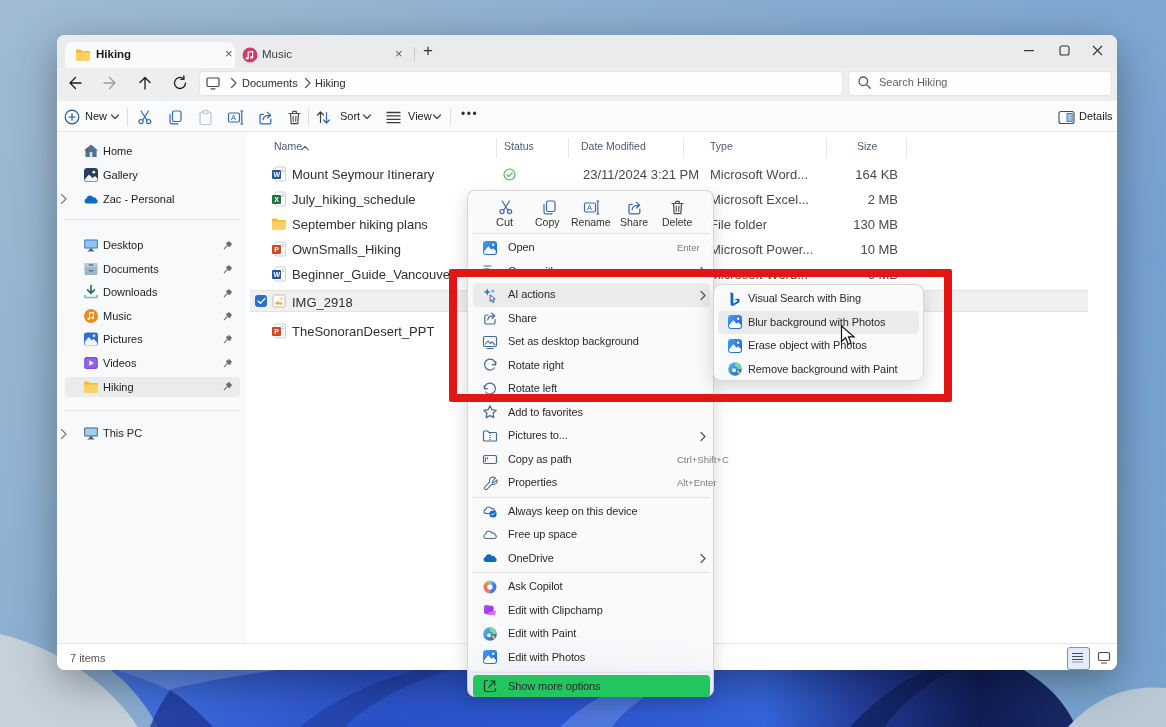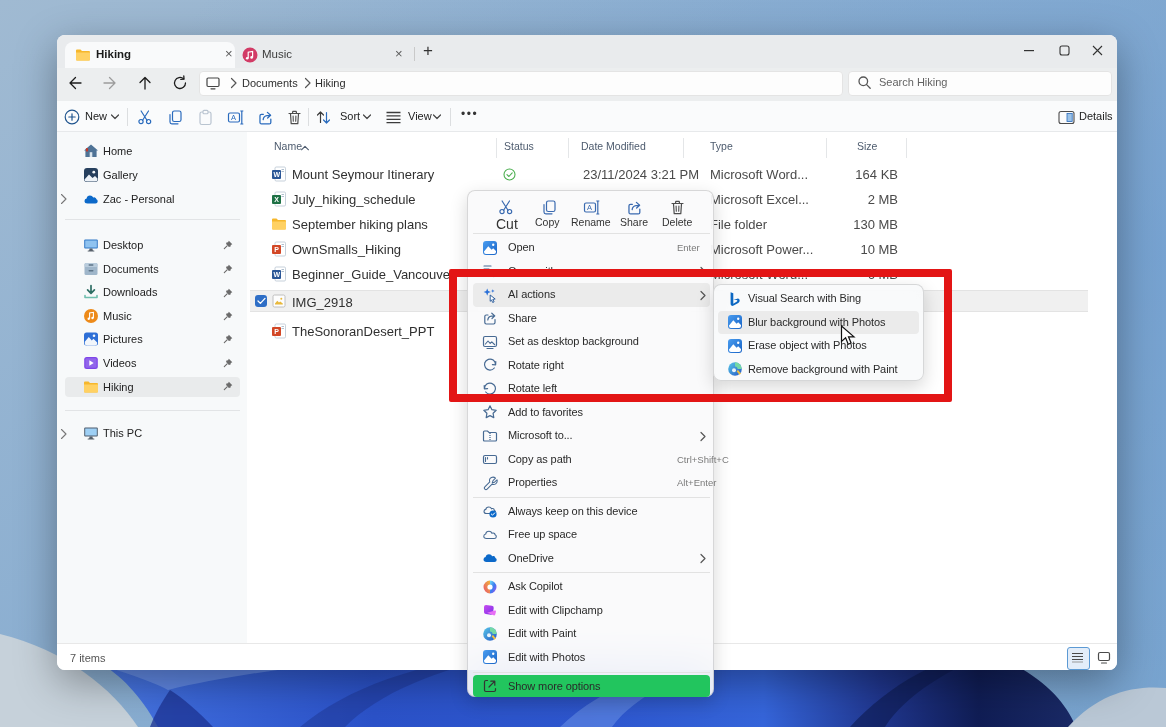--- a/index.html
+++ b/index.html
@@ -451,21 +451,21 @@
     </svg>
 </div>
 
 <div class="menu" id="menu">
 
   <svg class="abs" style="left:30px;top:8px" width="17" height="17" viewBox="0 0 17 17">
       <circle cx="4" cy="12.6" r="2.1" fill="none" stroke="#3a6ab0" stroke-width="1.2"></circle>
       <circle cx="11.6" cy="12.6" r="2.1" fill="none" stroke="#3a6ab0" stroke-width="1.2"></circle>
       <path d="M5.6 11.2 L11.5 2 M10 11.2 L4.1 2" stroke="#3a6ab0" stroke-width="1.2" stroke-linecap="round"></path>
     </svg>
-  <span class="abs" style="left:28px;top:25px;font-size:14px;color:#333">Cut</span>
+  <span class="abs" style="left:28px;top:25px;font-size:11px;color:#333">Cut</span>
   <svg class="abs" style="left:73px;top:8px" width="17" height="17" viewBox="0 0 17 17">
       <rect x="5.5" y="2" width="8.5" height="10.5" rx="1.8" fill="none" stroke="#3a6ab0" stroke-width="1.2"></rect>
       <path d="M11 14.8 L4.8 14.8 Q3 14.8 3 13 L3 5.5" fill="none" stroke="#3a6ab0" stroke-width="1.2" stroke-linecap="round"></path>
     </svg>
   <span class="abs" style="left:67px;top:25px;font-size:10.5px;color:#333">Copy</span>
   <svg class="abs" style="left:115px;top:8px" width="17" height="17" viewBox="0 0 17 17">
       <rect x="1.5" y="4" width="11" height="9" rx="1.5" fill="none" stroke="#3a6ab0" stroke-width="1.2"></rect>
       <text x="4" y="11.3" font-size="7.5" fill="#3a6ab0" font-family="Liberation Sans">A</text>
       <path d="M14.8 2 L14.8 15" stroke="#3a6ab0" stroke-width="1.2"></path>
       <path d="M13.3 2 L16.3 2 M13.3 15 L16.3 15" stroke="#3a6ab0" stroke-width="1.1"></path>
@@ -561,21 +561,21 @@
         <path d="M8 1.8 L9.9 5.7 L14.2 6.3 L11.1 9.3 L11.8 13.6 L8 11.6 L4.2 13.6 L4.9 9.3 L1.8 6.3 L6.1 5.7 Z" fill="none" stroke="#476a93" stroke-width="1.2" stroke-linejoin="round"></path>
       </svg>
     <span class="mtext">Add to favorites</span>
   </div>
 
   <div class="mitem" style="top:233px">
     <svg class="micon" viewBox="0 0 16 16">
         <path d="M1.5 4 Q1.5 3 2.5 3 L5.5 3 L7 4.5 L13.5 4.5 Q14.5 4.5 14.5 5.5 L14.5 12 Q14.5 13 13.5 13 L2.5 13 Q1.5 13 1.5 12 Z" fill="none" stroke="#476a93" stroke-width="1.2"></path>
         <path d="M8 5 L8 6 M8 7 L8 8 M8 9 L8 10 M8 11 L8 12" stroke="#476a93" stroke-width="1.3"></path>
       </svg>
-    <span class="mtext">Microsoft to...</span>
+    <span class="mtext">Pictures to...</span>
     <svg class="abs" style="left:226px;top:6.5px" width="8" height="11" viewBox="0 0 8 11">
         <path d="M2 1.5 L6 5.5 L2 9.5" stroke="#555" stroke-width="1.2" fill="none" stroke-linecap="round" stroke-linejoin="round"></path>
       </svg>
   </div>
 
   <div class="mitem" style="top:256.5px">
     <svg class="micon" viewBox="0 0 16 16">
         <rect x="1.5" y="4.5" width="13" height="8" rx="1.5" fill="none" stroke="#476a93" stroke-width="1.2"></rect>
         <path d="M3.5 6.5 L3.5 10.5 M5.5 6.5 L5.5 8" stroke="#476a93" stroke-width="1.1" stroke-linecap="round"></path>
       </svg>

